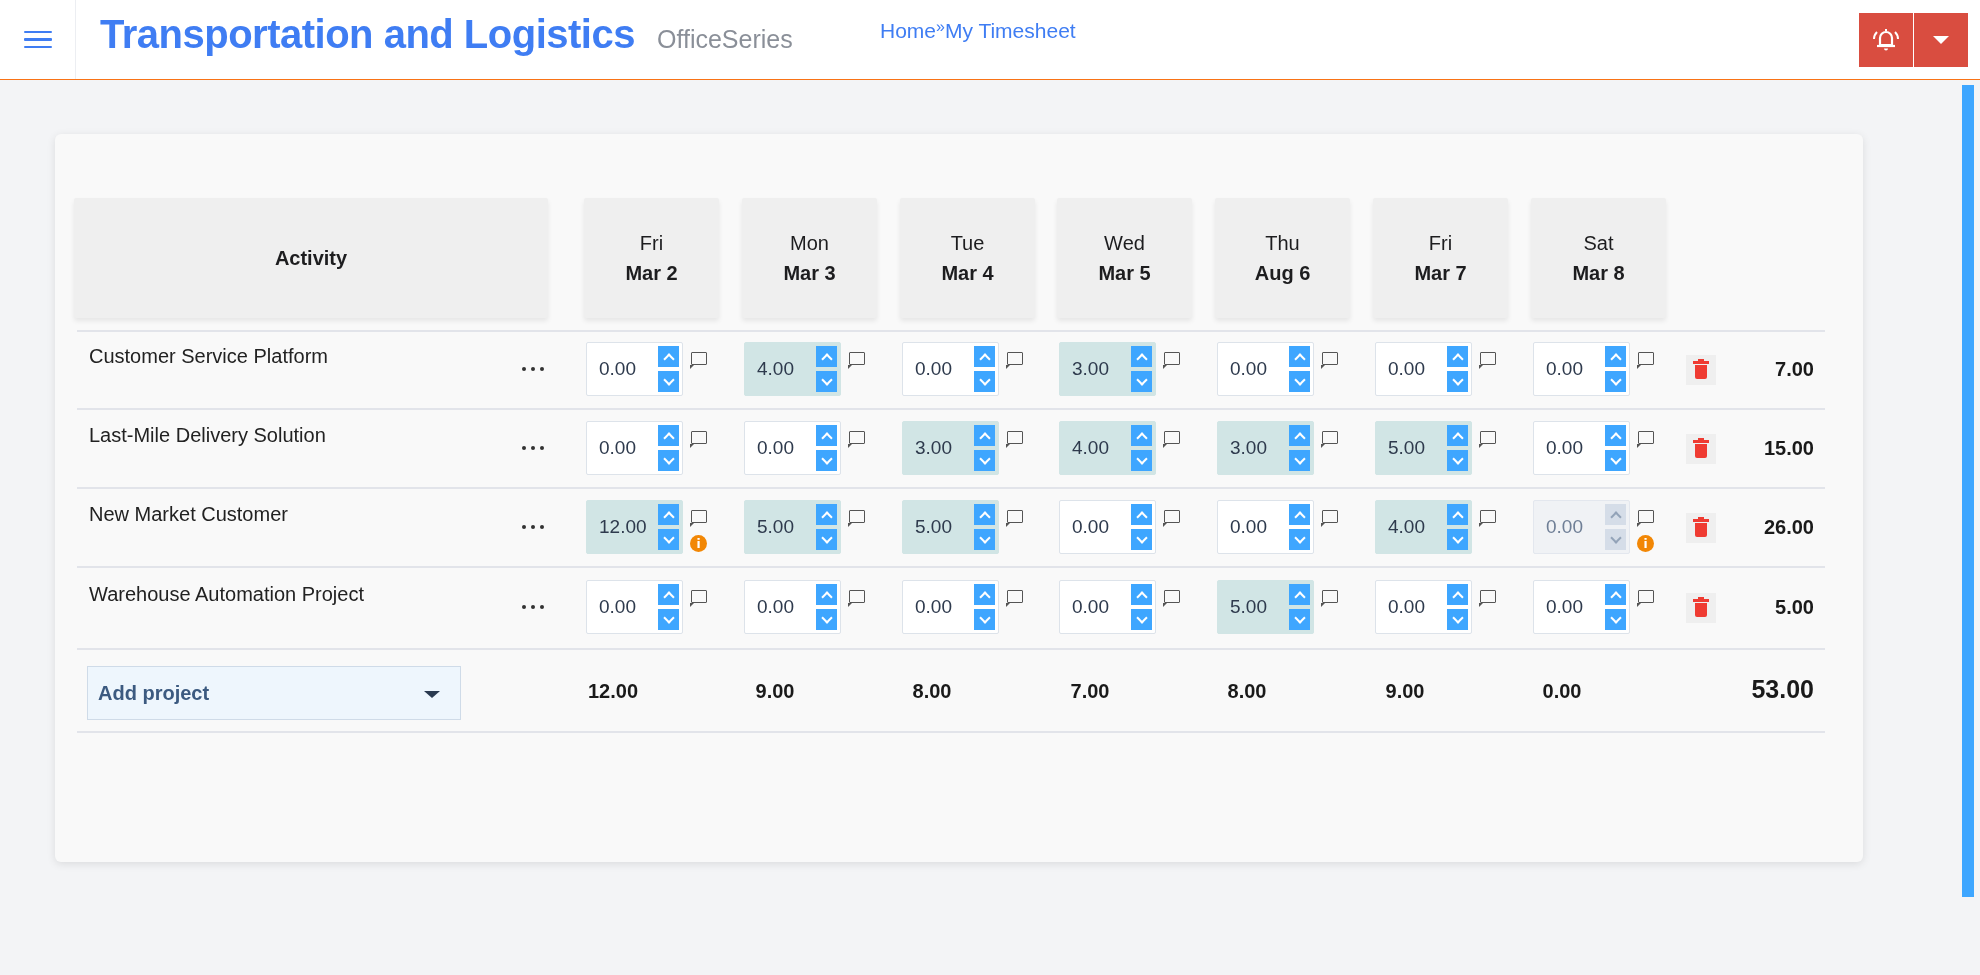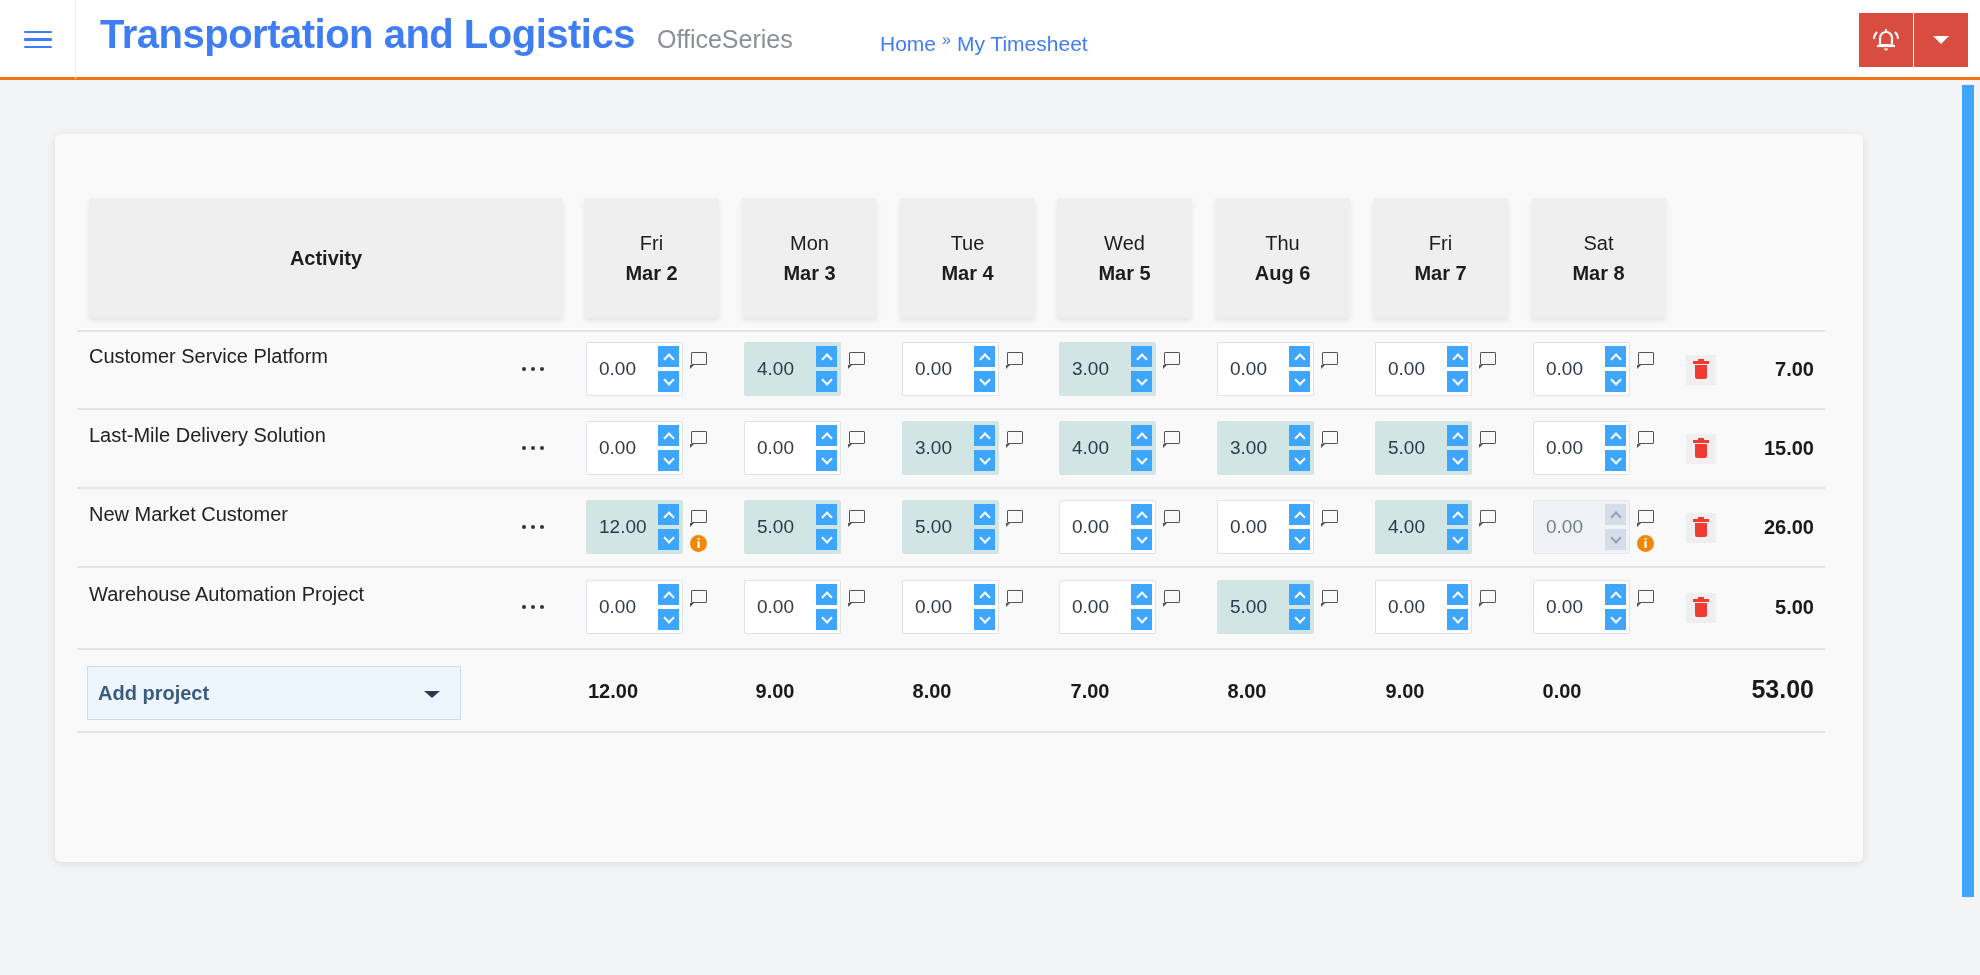--- a/index.html
+++ b/index.html
@@ -7,40 +7,40 @@
   body {
     width: 1980px; height: 975px; overflow: hidden;
     background: #f3f4f6;
     font-family: "Liberation Sans", "DejaVu Sans", sans-serif;
     color: #222;
     position: relative;
   }
   
   .topbar {
     position: absolute; left: 0; top: 0; width: 1980px; height: 80px;
-    background: #ffffff; border-bottom: 3px solid #f97316; padding-left: 31px;
+    background: #ffffff; border-bottom: 1px solid #f97316; padding-left: 31px;
   }
   .menu-btn {
     position: absolute; left: 0; top: 0; width: 76px; height: 79px;
     border-right: 1px solid #eceef2;
     display: flex; align-items: center; justify-content: center; cursor: pointer;
   }
   .menu-btn span.bar-stack { display: block; width: 28px; }
   .menu-btn i { display: block; height: 2.5px; background: #3f7df3; margin: 5px 0; border-radius: 1px; }
   .app-title {
     position: absolute; left: 100px; top: 12px;
     font-size: 40px; font-weight: bold; color: #3f7df3; letter-spacing: -0.5px;
   }
   .app-subtitle {
     position: absolute; left: 657px; top: 25px;
     font-size: 25px; color: #8a8f98;
   }
   .breadcrumb {
-    position: absolute; left: 880px; top: 32px; font-size: 21px; color: #3f7df3;
-    display: flex; align-items: center; gap: 6px;
+    position: absolute; left: 880px; top: 19px; font-size: 21px; color: #3f7df3;
+    display: flex; align-items: center; 
   }
   .breadcrumb .sep { font-size: 16px; color: #3f7df3; position: relative; top: -4px; }
   .breadcrumb a { color: #3f7df3; text-decoration: none; cursor: pointer; }
   .hdr-actions { position: absolute; left: 1859px; top: 13px; height: 54px; display: flex; gap: 1px; }
   .hdr-btn {
     width: 54px; height: 54px; background: #d94d40; display: flex;
     align-items: center; justify-content: center; cursor: pointer;
   }
   .hdr-btn.caret { width: 54px; }
   .caret-down {
@@ -187,21 +187,21 @@
     </div>
     <div class="hdr-btn caret">
       <span class="caret-down"></span>
     </div>
   </div>
 </div>
 
 <div class="scroll-thumb"></div>
 
 <div class="card" id="card">
-  <div class="hdr-cell bold-only" style="left:34px;width:474px;justify-content:center;">
+  <div class="hdr-cell bold-only" style="left:19px;width:474px;justify-content:center;">
     <span>Activity</span>
   </div>
   <div id="day-headers">
       <div class="hdr-cell" style="left: 529px; width: 135px;">
         <span class="day">Fri</span>
         <span class="date">Mar 2</span>
       </div>
       <div class="hdr-cell" style="left: 687px; width: 135px;">
         <span class="day">Mon</span>
         <span class="date">Mar 3</span>

